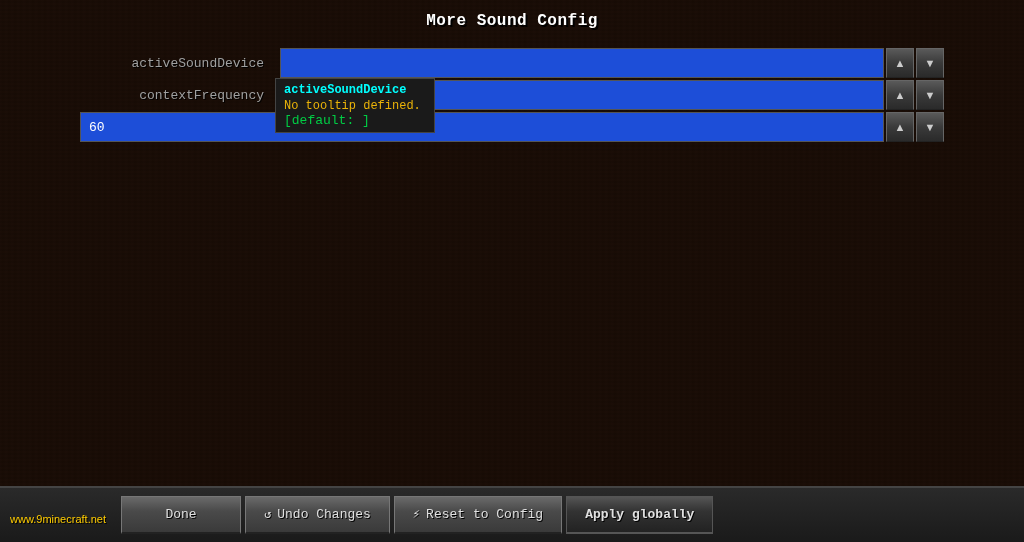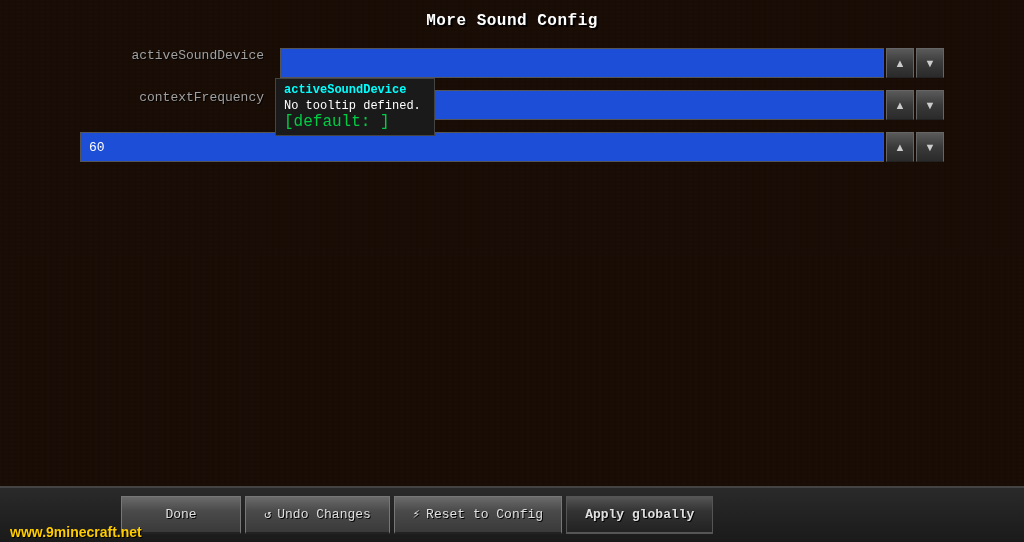--- a/index.html
+++ b/index.html
@@ -58,22 +58,22 @@
     
     .main-content {
       flex: 1;
       padding: 10px 80px;
       position: relative;
     }
 
     
     .config-row {
       display: flex;
-      align-items: flex-start;
-      margin-bottom: 12px;
+      align-items: center;
+      margin-bottom: 2px;
       position: relative;
     }
 
     .config-label {
       color: #a0a0a0;
       font-size: 13px;
       width: 200px;
       text-align: right;
       padding-right: 16px;
       text-shadow: 1px 1px 0 #000;
@@ -119,48 +119,48 @@
     }
 
     .tooltip-title {
       color: #00ffff;
       font-size: 12px;
       font-weight: bold;
       margin-bottom: 2px;
     }
 
     .tooltip-no-tooltip {
-      color: #ffffff;
+      color: #eab308;
       font-size: 12px;
     }
 
     .tooltip-default {
       color: #00cc44;
-      font-size: 16px;
+      font-size: 13px;
     }
 
     
     .bottom-bar {
       height: 56px;
       background: linear-gradient(180deg, #2a2a2a 0%, #1a1a1a 100%);
       border-top: 2px solid #444;
       display: flex;
       align-items: center;
       padding: 0 10px;
       gap: 4px;
       position: relative;
     }
 
     .watermark {
       position: absolute;
       left: 10px;
-      bottom: 2px;
+      bottom: 17px;
       color: #ffcc00;
-      font-size: 14px;
-      font-weight: bold;
+      font-size: 11px;
+      font-weight: normal;
       text-shadow: 1px 1px 0 #000;
       font-family: Arial, sans-serif;
     }
 
     .btn-bottom {
       height: 38px;
       padding: 0 18px;
       background: linear-gradient(180deg, #6a6a6a 0%, #4a4a4a 40%, #3a3a3a 100%);
       border: 1px solid #777;
       border-bottom: 2px solid #222;

